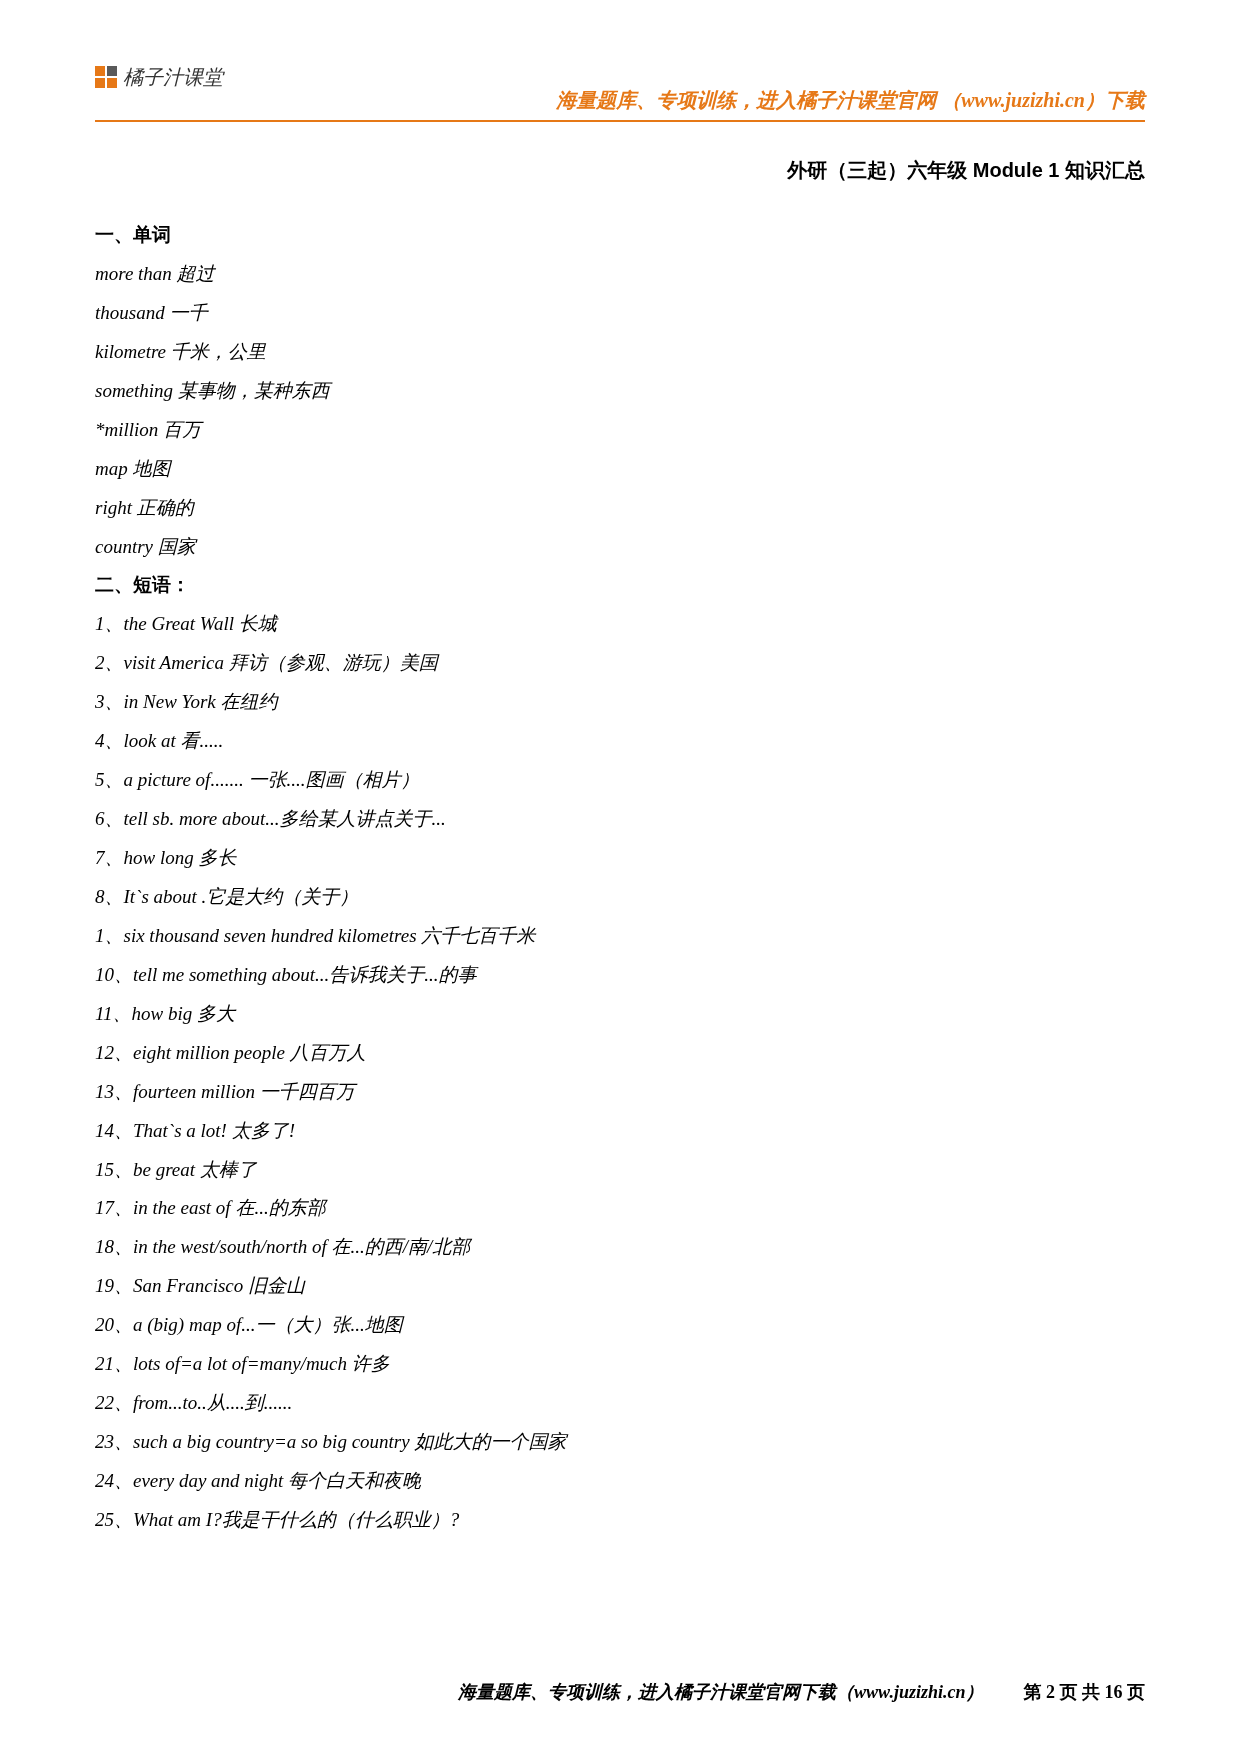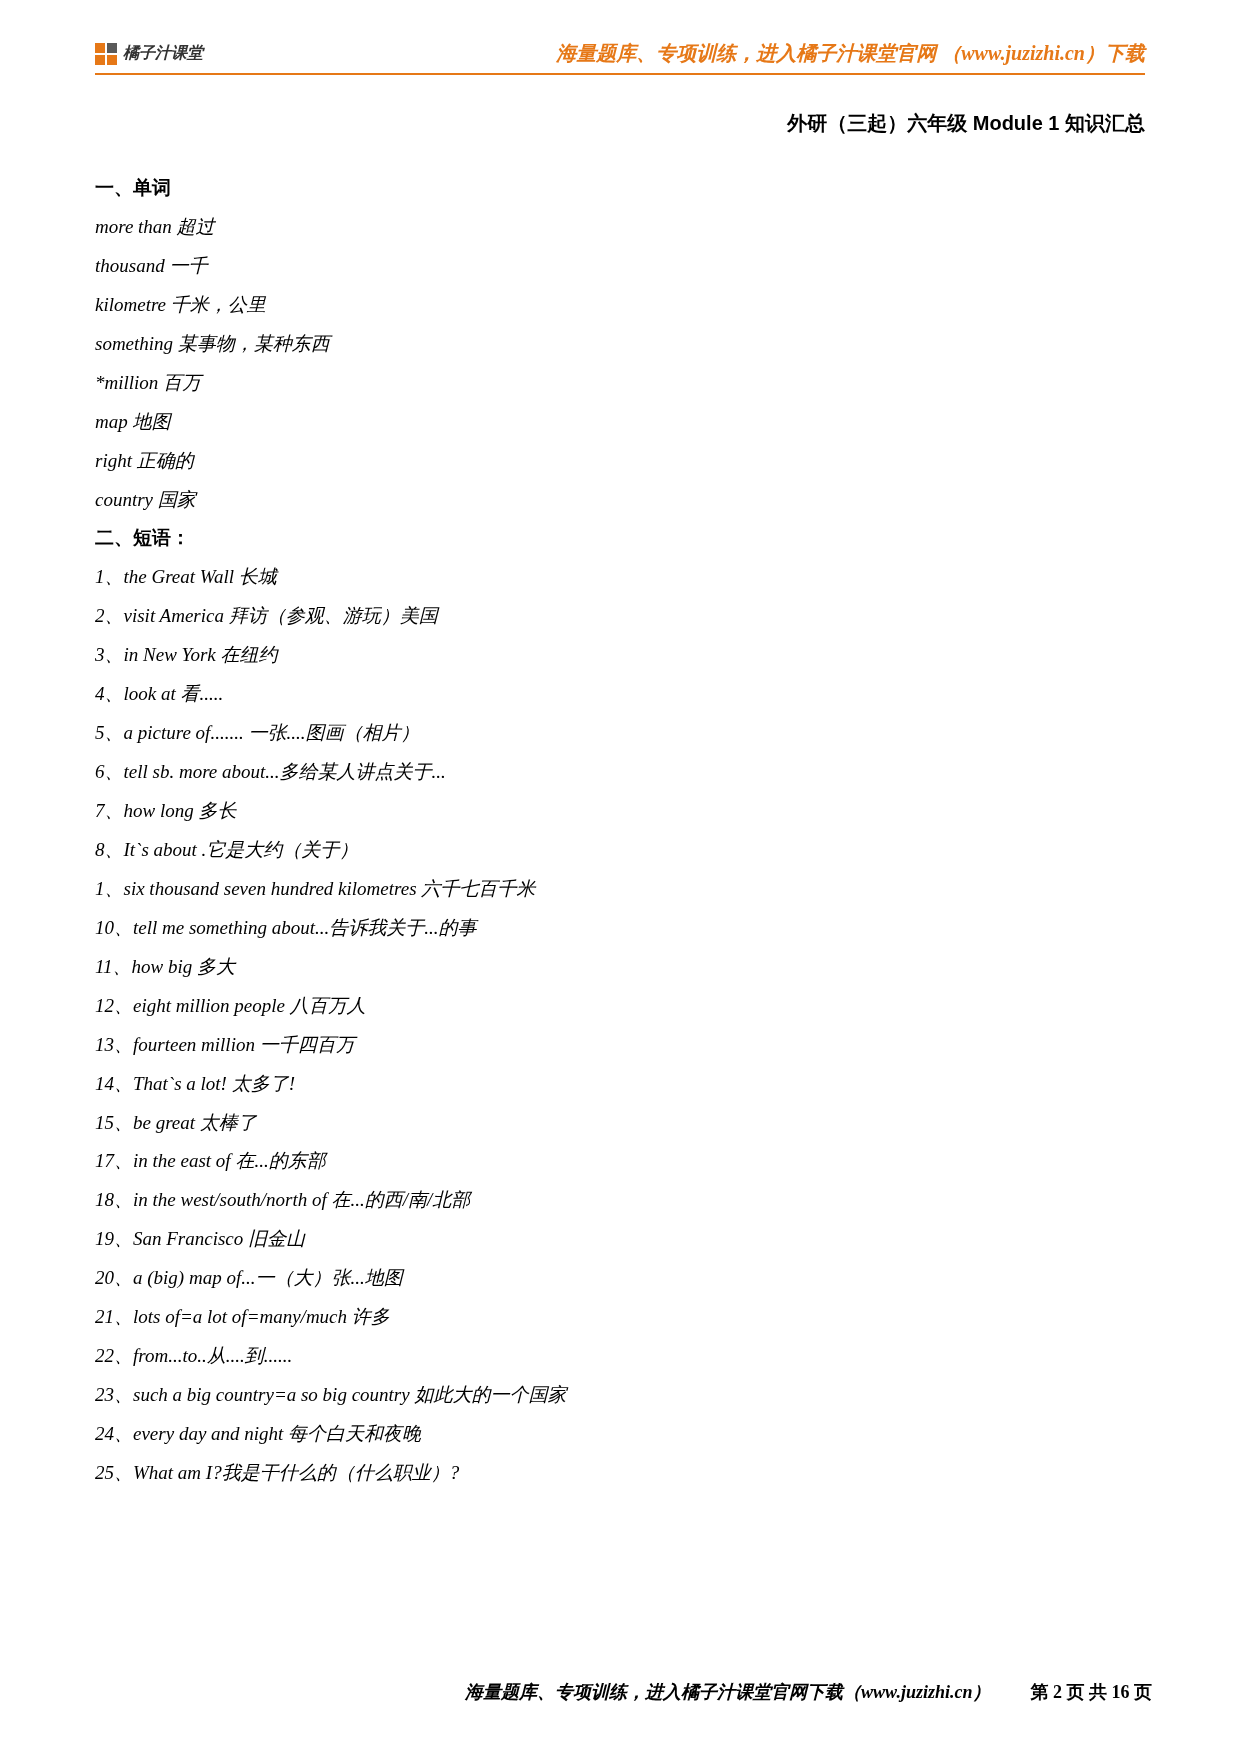--- a/index.html
+++ b/index.html
@@ -54,31 +54,32 @@
       background: #5a5a5a;
     }
     .logo-sq3 {
       position: absolute;
       bottom: 0; left: 0;
       width: 10px; height: 10px;
       background: #e67817;
     }
     .logo-text {
       font-family: "Microsoft YaHei", "黑体", sans-serif;
-      font-size: 16px;
-      font-weight: bold;
+      font-size: 20px;
+      font-weight: normal;
       color: #333;
       font-style: italic;
     }
     .header-right {
       font-family: "KaiTi", "楷体", serif;
       font-size: 20px;
       font-weight: bold;
       color: #e67817;
       font-style: italic;
+      margin-top: 47px;
     }
     .title {
       text-align: right;
       font-family: "Microsoft YaHei", "SimHei", sans-serif;
       font-size: 20px;
       font-weight: bold;
       color: #000;
       margin-bottom: 32px;
     }
     .content {
@@ -92,21 +93,21 @@
       font-weight: bold;
     }
     .line {
       white-space: pre-wrap;
       font-style: italic;
     }
     .footer-row {
       position: absolute;
       bottom: 50px;
       left: 95px;
-      right: 88px;
+      right: 95px;
       display: flex;
       justify-content: flex-end;
       align-items: center;
       gap: 40px;
       font-family: "KaiTi", "楷体", serif;
       font-size: 18px;
       font-weight: bold;
     }
     .footer-left {
       font-style: italic;

